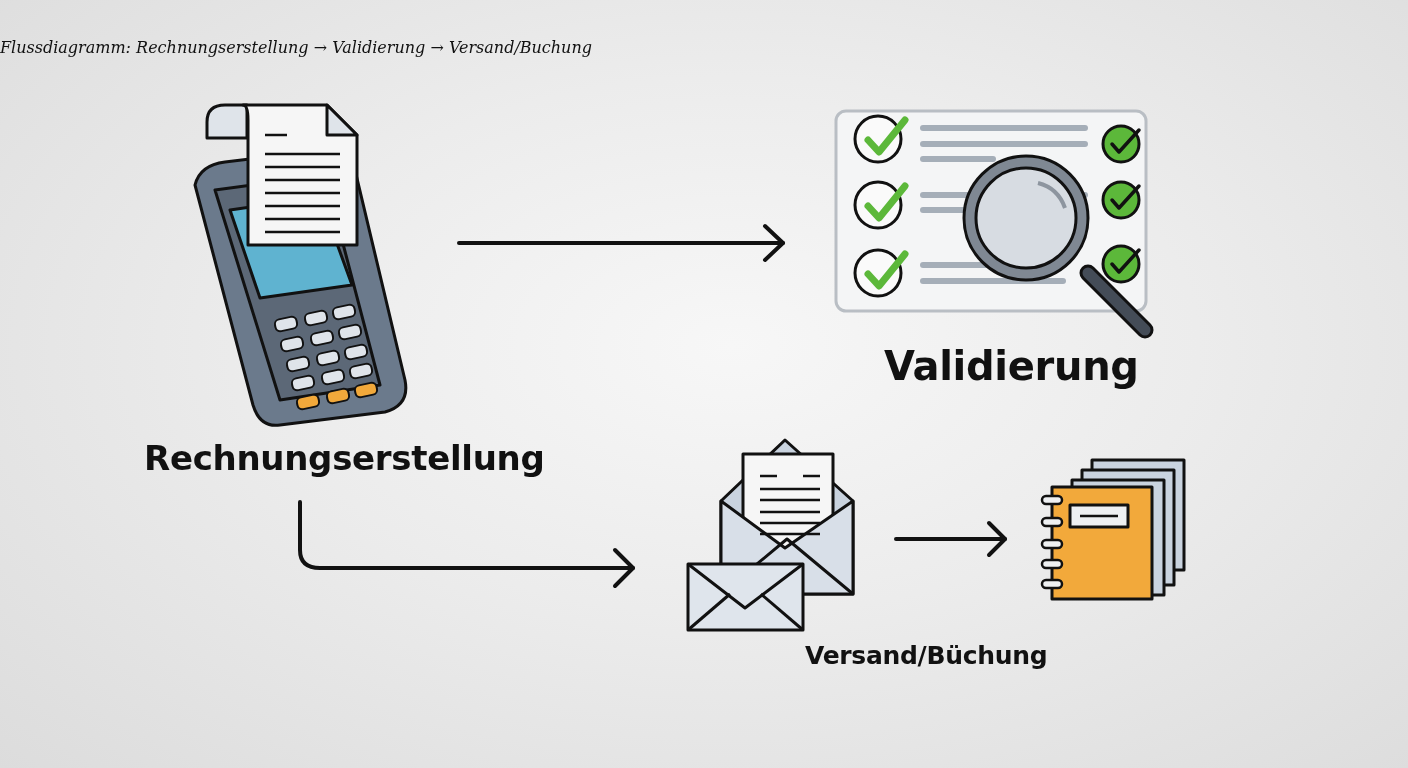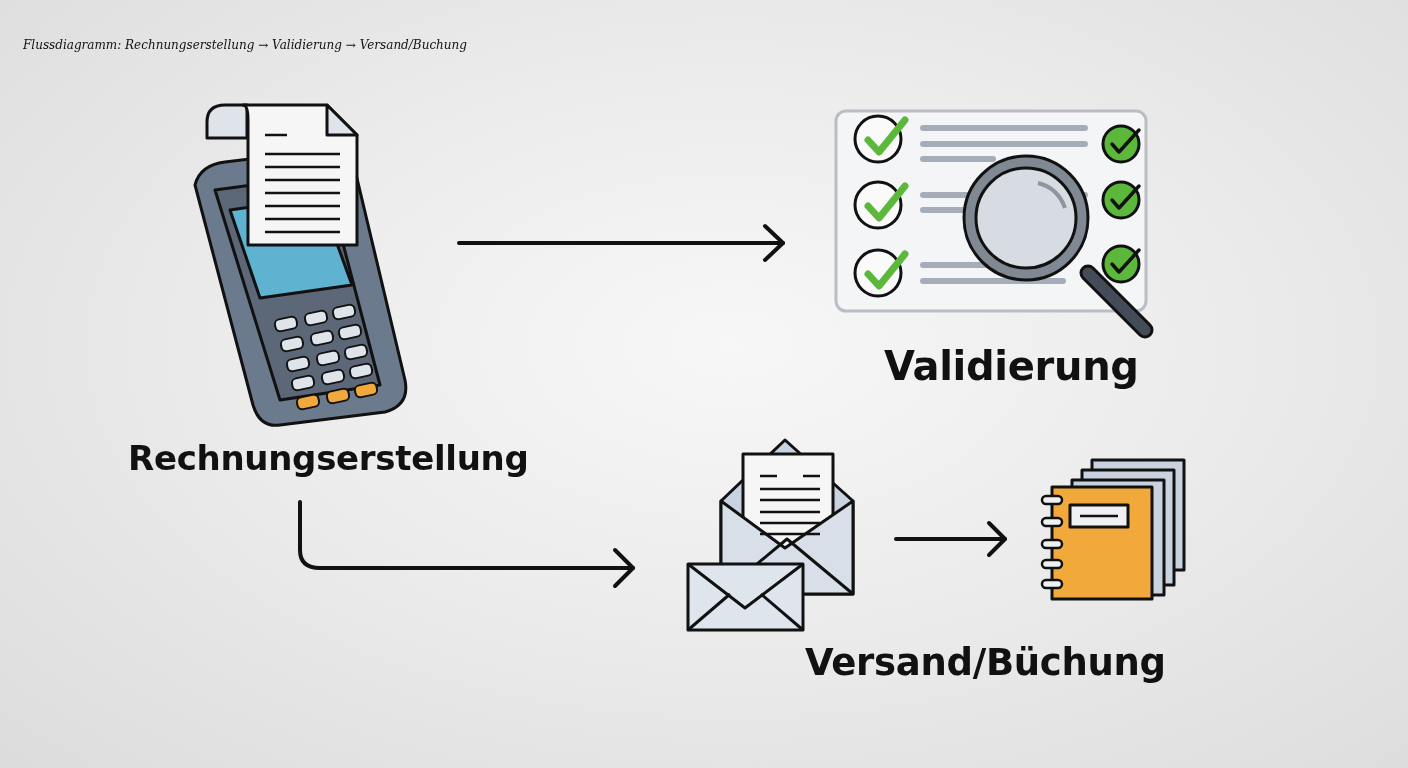--- a/index.html
+++ b/index.html
@@ -4,29 +4,29 @@
 <style>
   html, body { margin:0; padding:0; }
   body {
     width:1408px; height:768px; overflow:hidden; position:relative;
     background: radial-gradient(ellipse at 52% 45%, #f7f7f7 0%, #ececec 45%, #dcdcdc 100%);
     font-family: "DejaVu Sans", sans-serif;
   }
   .caption {
     position:absolute; left:0; top:38px;
     font-family: "DejaVu Serif", serif; font-style:italic;
-    font-size:12px; color:#111; white-space:nowrap;margin-left:23px;
+    font-size:16px; color:#111; white-space:nowrap;
   }
   .label {
     position:absolute; font-family: "DejaVu Sans", sans-serif; font-weight:bold;
     color:#111; white-space:nowrap; letter-spacing:-0.3px;
   }
-  .lbl-rech { left:128px; top:438px; font-size:34px; }
+  .lbl-rech { left:144px; top:438px; font-size:34px; }
   .lbl-val { left:884px; top:343px; font-size:40px; }
-  .lbl-vers { left:805px; top:641px; font-size:37px;text-align:right; }
+  .lbl-vers { left:805px; top:641px; font-size:25px;text-align:right; }
   svg.abs { position:absolute; overflow:visible; }
 </style>
 </head>
 <body>
 
 <div class="caption">Flussdiagramm: Rechnungserstellung → Validierung → Versand/Buchung</div>
 
 <svg class="abs" style="left:185px;top:100px" width="230" height="330" viewBox="0 0 230 330">
   <g stroke="#111" stroke-width="3" stroke-linejoin="round">
 

